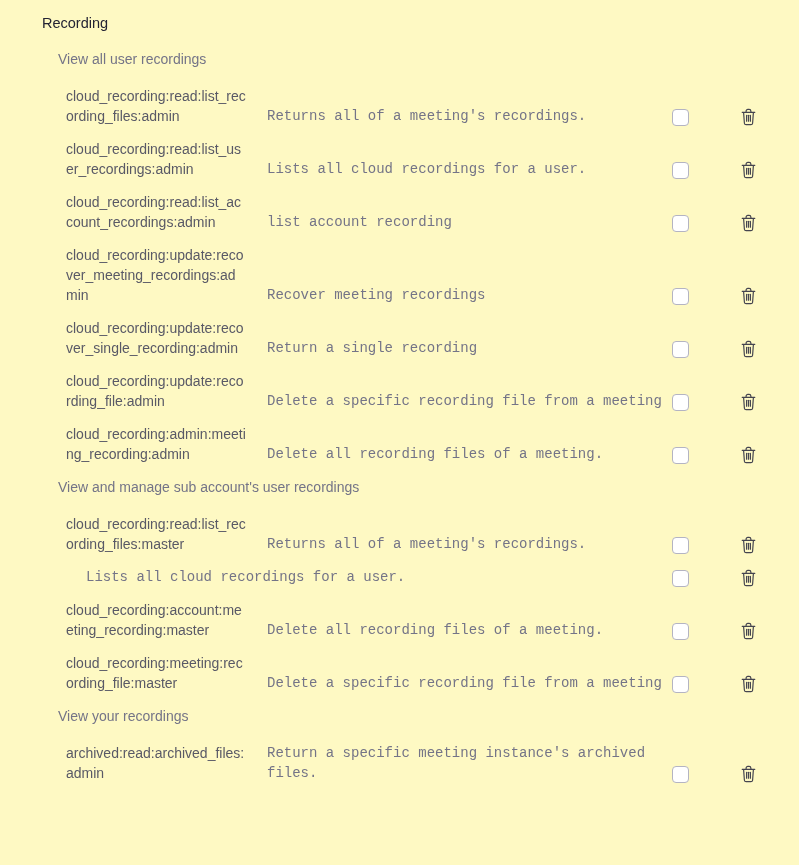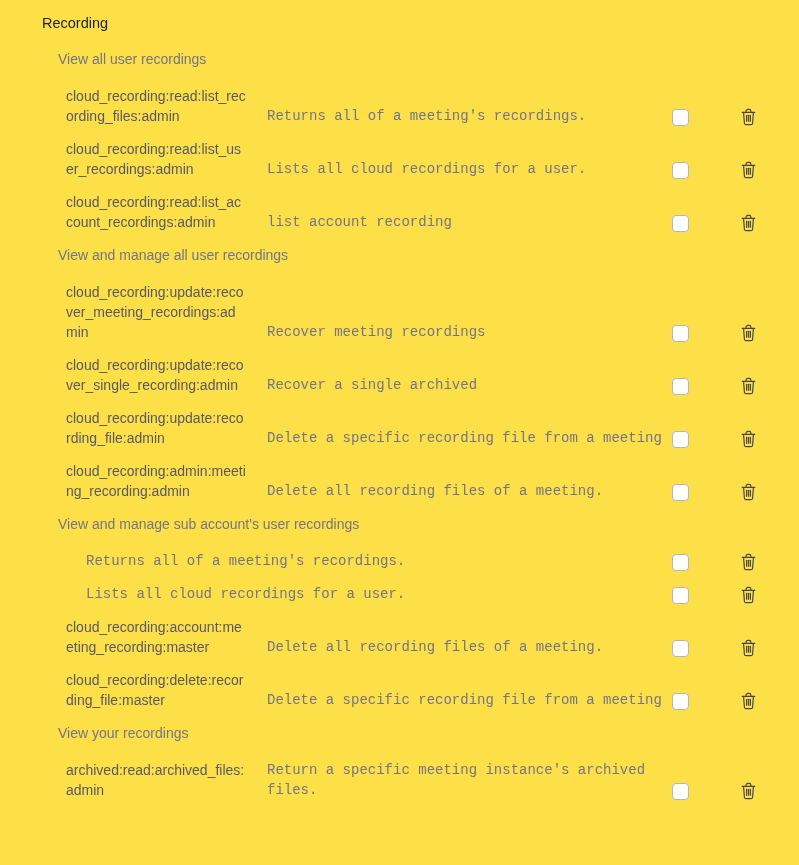--- a/index.html
+++ b/index.html
@@ -8,21 +8,21 @@
     font-family: "Liberation Sans", sans-serif;
     font-size: 14px;
     line-height: 20px;
     color: #232333;
   }
   .panel {
     width: 799px;
     height: 865px;
     padding: 13px 42px 0 42px;
     overflow: hidden;
-    background: #fde047;
+    background: #fef9c3;
   }
   .page-title {
     font-size: 14.5px;
     font-weight: 400;
     color: #232333;
     margin: 0 0 16px 0;
     line-height: 20px;
   }
   .section-label {
     color: #747487;
@@ -141,21 +141,20 @@
             <path d="M10.4 7.3 V13.2"></path>
           </svg>
         </span>
       </button>
     </div>
   </div>
 </div>
   </section>
 
   <section>
-    <div class="section-label">View and manage all user recordings</div>
     <div>
   <div class="scope-row">
     <div class="scope-name">cloud_recording:update:recover_meeting_recordings:admin</div>
     <div class="scope-desc">Recover meeting recordings</div>
     <div class="row-controls">
       <span class="checkbox" role="checkbox" aria-checked="false" tabindex="0"></span>
       <button class="trash-btn" type="button">
         <span>
           <svg width="17" height="18" viewBox="0 0 17 18" fill="none" stroke="#45454f" stroke-width="1.2" stroke-linecap="round" stroke-linejoin="round">
             <path d="M2.2 4.3 H14.8"></path>
@@ -165,21 +164,21 @@
             <path d="M8.5 7.3 V13.2"></path>
             <path d="M10.4 7.3 V13.2"></path>
           </svg>
         </span>
       </button>
     </div>
   </div>
 
   <div class="scope-row">
     <div class="scope-name">cloud_recording:update:recover_single_recording:admin</div>
-    <div class="scope-desc">Recover a single archived</div>
+    <div class="scope-desc">Return a single recording</div>
     <div class="row-controls">
       <span class="checkbox" role="checkbox" aria-checked="false" tabindex="0"></span>
       <button class="trash-btn" type="button">
         <span>
           <svg width="17" height="18" viewBox="0 0 17 18" fill="none" stroke="#45454f" stroke-width="1.2" stroke-linecap="round" stroke-linejoin="round">
             <path d="M2.2 4.3 H14.8"></path>
             <path d="M6.1 4.1 V3.2 C6.1 2.2 6.9 1.4 7.9 1.4 H9.1 C10.1 1.4 10.9 2.2 10.9 3.2 V4.1"></path>
             <path d="M3.6 4.5 L4.4 15.2 C4.5 16.1 5.2 16.7 6.1 16.7 H10.9 C11.8 16.7 12.5 16.1 12.6 15.2 L13.4 4.5"></path>
             <path d="M6.6 7.3 V13.2"></path>
             <path d="M8.5 7.3 V13.2"></path>
@@ -229,20 +228,21 @@
       </button>
     </div>
   </div>
 </div>
   </section>
 
   <section>
     <div class="section-label">View and manage sub account's user recordings</div>
     <div>
   <div class="scope-row">
+    <div class="scope-name">cloud_recording:read:list_recording_files:master</div>
     <div class="scope-desc">Returns all of a meeting's recordings.</div>
     <div class="row-controls">
       <span class="checkbox" role="checkbox" aria-checked="false" tabindex="0"></span>
       <button class="trash-btn" type="button">
         <span>
           <svg width="17" height="18" viewBox="0 0 17 18" fill="none" stroke="#45454f" stroke-width="1.2" stroke-linecap="round" stroke-linejoin="round">
             <path d="M2.2 4.3 H14.8"></path>
             <path d="M6.1 4.1 V3.2 C6.1 2.2 6.9 1.4 7.9 1.4 H9.1 C10.1 1.4 10.9 2.2 10.9 3.2 V4.1"></path>
             <path d="M3.6 4.5 L4.4 15.2 C4.5 16.1 5.2 16.7 6.1 16.7 H10.9 C11.8 16.7 12.5 16.1 12.6 15.2 L13.4 4.5"></path>
             <path d="M6.6 7.3 V13.2"></path>
@@ -287,21 +287,21 @@
             <path d="M6.6 7.3 V13.2"></path>
             <path d="M8.5 7.3 V13.2"></path>
             <path d="M10.4 7.3 V13.2"></path>
           </svg>
         </span>
       </button>
     </div>
   </div>
 
   <div class="scope-row">
-    <div class="scope-name">cloud_recording:delete:recording_file:master</div>
+    <div class="scope-name">cloud_recording:meeting:recording_file:master</div>
     <div class="scope-desc">Delete a specific recording file from a meeting</div>
     <div class="row-controls">
       <span class="checkbox" role="checkbox" aria-checked="false" tabindex="0"></span>
       <button class="trash-btn" type="button">
         <span>
           <svg width="17" height="18" viewBox="0 0 17 18" fill="none" stroke="#45454f" stroke-width="1.2" stroke-linecap="round" stroke-linejoin="round">
             <path d="M2.2 4.3 H14.8"></path>
             <path d="M6.1 4.1 V3.2 C6.1 2.2 6.9 1.4 7.9 1.4 H9.1 C10.1 1.4 10.9 2.2 10.9 3.2 V4.1"></path>
             <path d="M3.6 4.5 L4.4 15.2 C4.5 16.1 5.2 16.7 6.1 16.7 H10.9 C11.8 16.7 12.5 16.1 12.6 15.2 L13.4 4.5"></path>
             <path d="M6.6 7.3 V13.2"></path>

